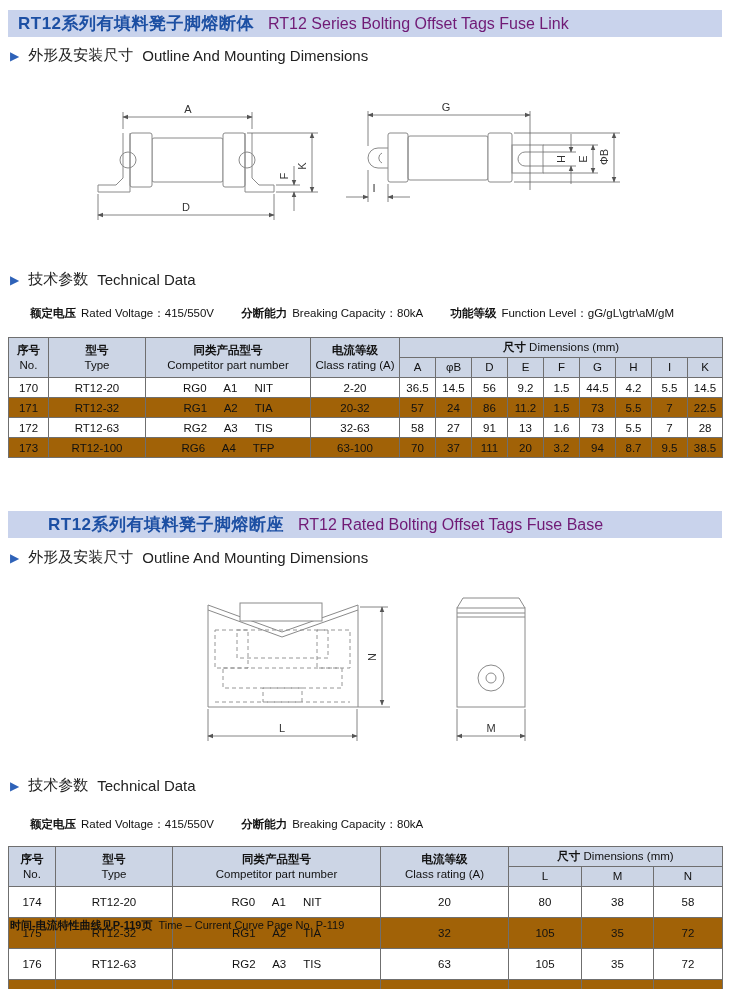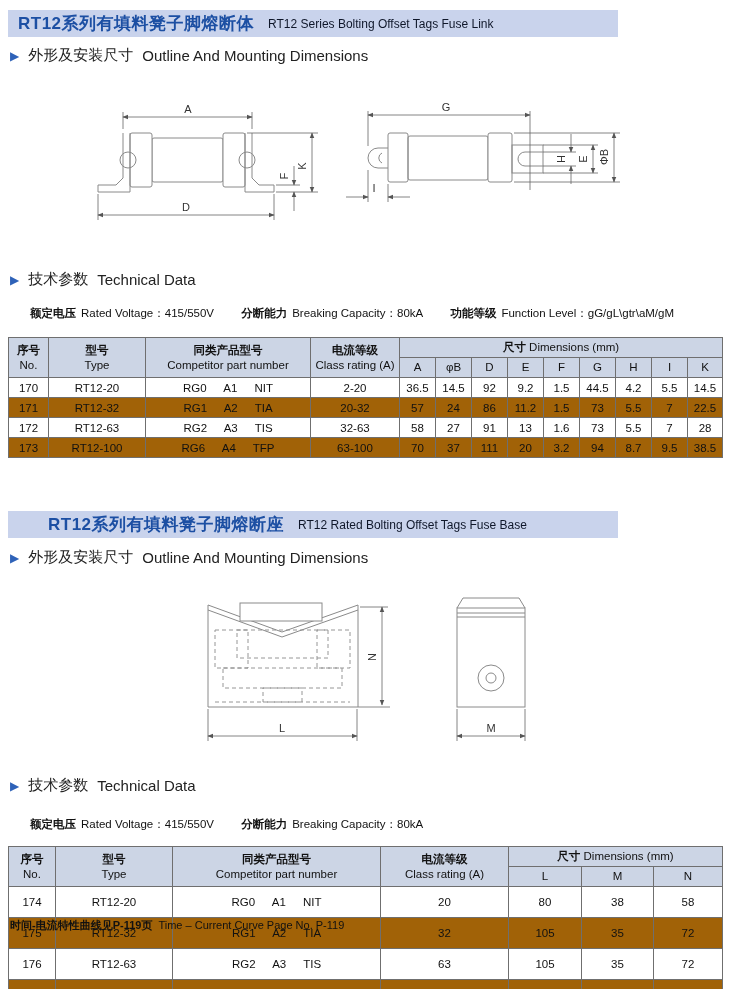--- a/index.html
+++ b/index.html
@@ -2,26 +2,26 @@
 <html><head>
 <meta charset="utf-8">
 <style>
   * { margin:0; padding:0; box-sizing:border-box; }
   html,body { background:#ffffff; }
   body {
     width:730px; height:989px; position:relative;
     font-family:"Liberation Sans", sans-serif; color:#1a1a1a;
   }
   .banner {
-    position:absolute; left:8px; width:610px; height:27px;
+    position:absolute; left:8px; width:714px; height:27px;
     background:#c9d3ec; display:flex; align-items:center; gap:14px;
     padding-left:10px;
   }
   .banner .zh { font-weight:bold; font-size:17px; color:#1c4fa3; letter-spacing:0.5px; }
-  .banner .en { font-size:12px; color:#0f172a; }
+  .banner .en { font-size:16px; color:#701a75; }
   .sec-heading {
     position:absolute; left:10px; display:flex; align-items:center; gap:9px;
     font-size:15px; color:#2b2b2b;
   }
   .sec-heading .tri { color:#2e62b8; font-size:12px; line-height:1; }
   .sec-heading .zh { color:#222; }
   .sec-heading .en { color:#222; }
   .spec { position:absolute; left:30px; font-size:11.5px; color:#111; white-space:nowrap; }
   .spec .seg { margin-right:24px; }
   .spec .zh { font-weight:bold; margin-right:5px; }
@@ -198,21 +198,21 @@
       </tr>
   </thead>
   <tbody>
       <tr>
         <td>170</td>
         <td>RT12-20</td>
         <td class="competitor">RG0 A1 NIT</td>
         <td>2-20</td>
         <td>36.5</td>
         <td>14.5</td>
-        <td>92</td>
+        <td>56</td>
         <td>9.2</td>
         <td>1.5</td>
         <td>44.5</td>
         <td>4.2</td>
         <td>5.5</td>
         <td>14.5</td>
       </tr>
       <tr class="alt">
         <td>171</td>
         <td>RT12-32</td>

